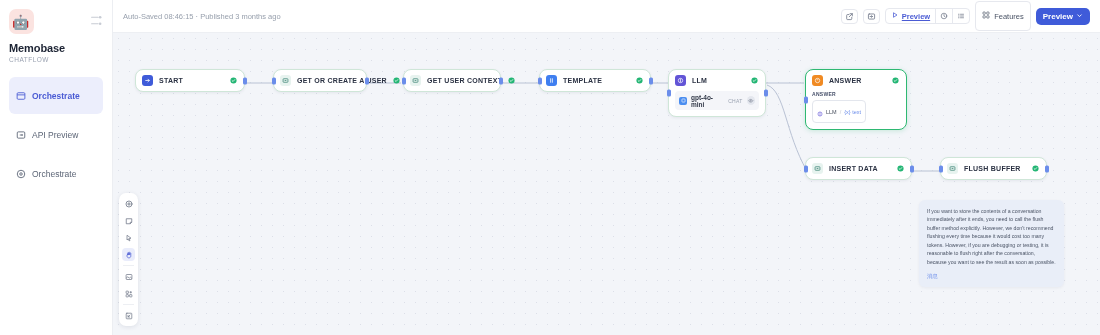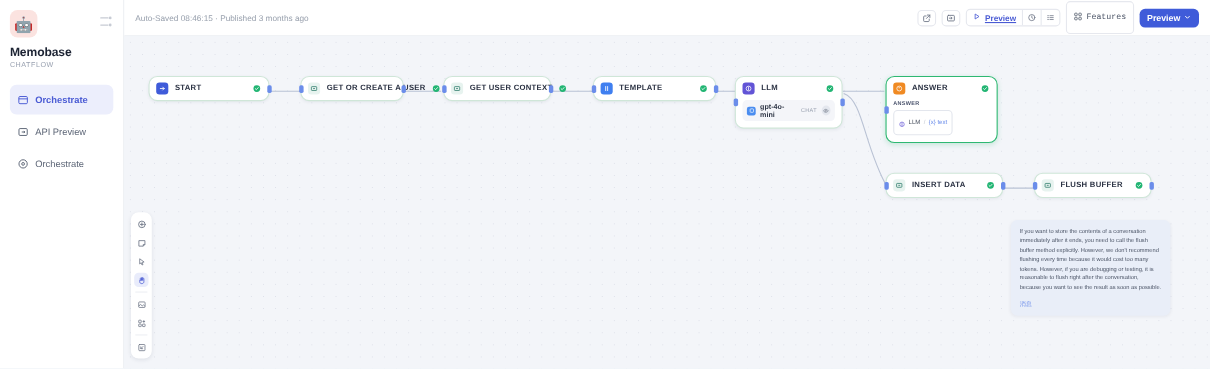--- a/index.html
+++ b/index.html
@@ -27,21 +27,21 @@
   .brand-name {
     font-size: 11px; font-weight: bold; color: #1c2333; margin-top: 8px;
     letter-spacing: -0.1px;
   }
   .brand-sub {
     font-size: 6.5px; color: #9aa2b1; letter-spacing: .5px; margin-top: 2px;
   }
   .nav { margin-top: 14px; display: flex; flex-direction: column; gap: 2px; }
   .nav-item {
     display: flex; align-items: center; gap: 6px;
-    height: 27px; padding: 0 7px; border-radius: 6px;
+    height: 37px; padding: 0 7px; border-radius: 6px;
     font-size: 8.5px; color: #5c6576; cursor: pointer;
   }
   .nav-item.active { background: #eceefc; color: #4a5bd4; font-weight: 600; }
   .nav-ico { width: 10px; height: 10px; flex: 0 0 10px; display:flex; }
   .nav-ico svg { width: 10px; height: 10px; }
 
   
   .right { flex: 1; position: relative; display: flex; flex-direction: column; }
   .topbar {
     height: 33px; background: #ffffff; display: flex; align-items: center;
@@ -62,21 +62,21 @@
   }
   .group-btn .seg {
     display: flex; align-items: center; gap: 3px; padding: 0 5px; height: 100%;
     font-size: 7.5px; color: #4a5bd4; font-weight: 600; text-decoration: underline;
   }
   .group-btn .seg.plain { color: #6b7384; border-left: 1px solid #e6e8ee; padding: 0 4px; }
   .group-btn svg { width: 8px; height: 8px; }
   .features-btn {
     height: 30px; border: 1px solid #e6e8ee; border-radius: 4px; background: #fff;
     display: flex; align-items: center; gap: 4px; padding: 0 6px;
-    font-size: 7.5px; color: #4b5466; cursor: pointer; font-family: Liberation Mono, monospace;
+    font-size: 7.5px; color: #4b5466; cursor: pointer;
   }
   .features-btn svg { width: 8px; height: 8px; }
   .publish-btn {
     height: 17px; border-radius: 5px; background: #3f5bd9; color: #fff;
     display: flex; align-items: center; gap: 3px; padding: 0 7px;
     font-size: 8px; font-weight: bold; cursor: pointer; border: none;
   }
   .publish-btn svg { width: 7px; height: 7px; }
 
   

